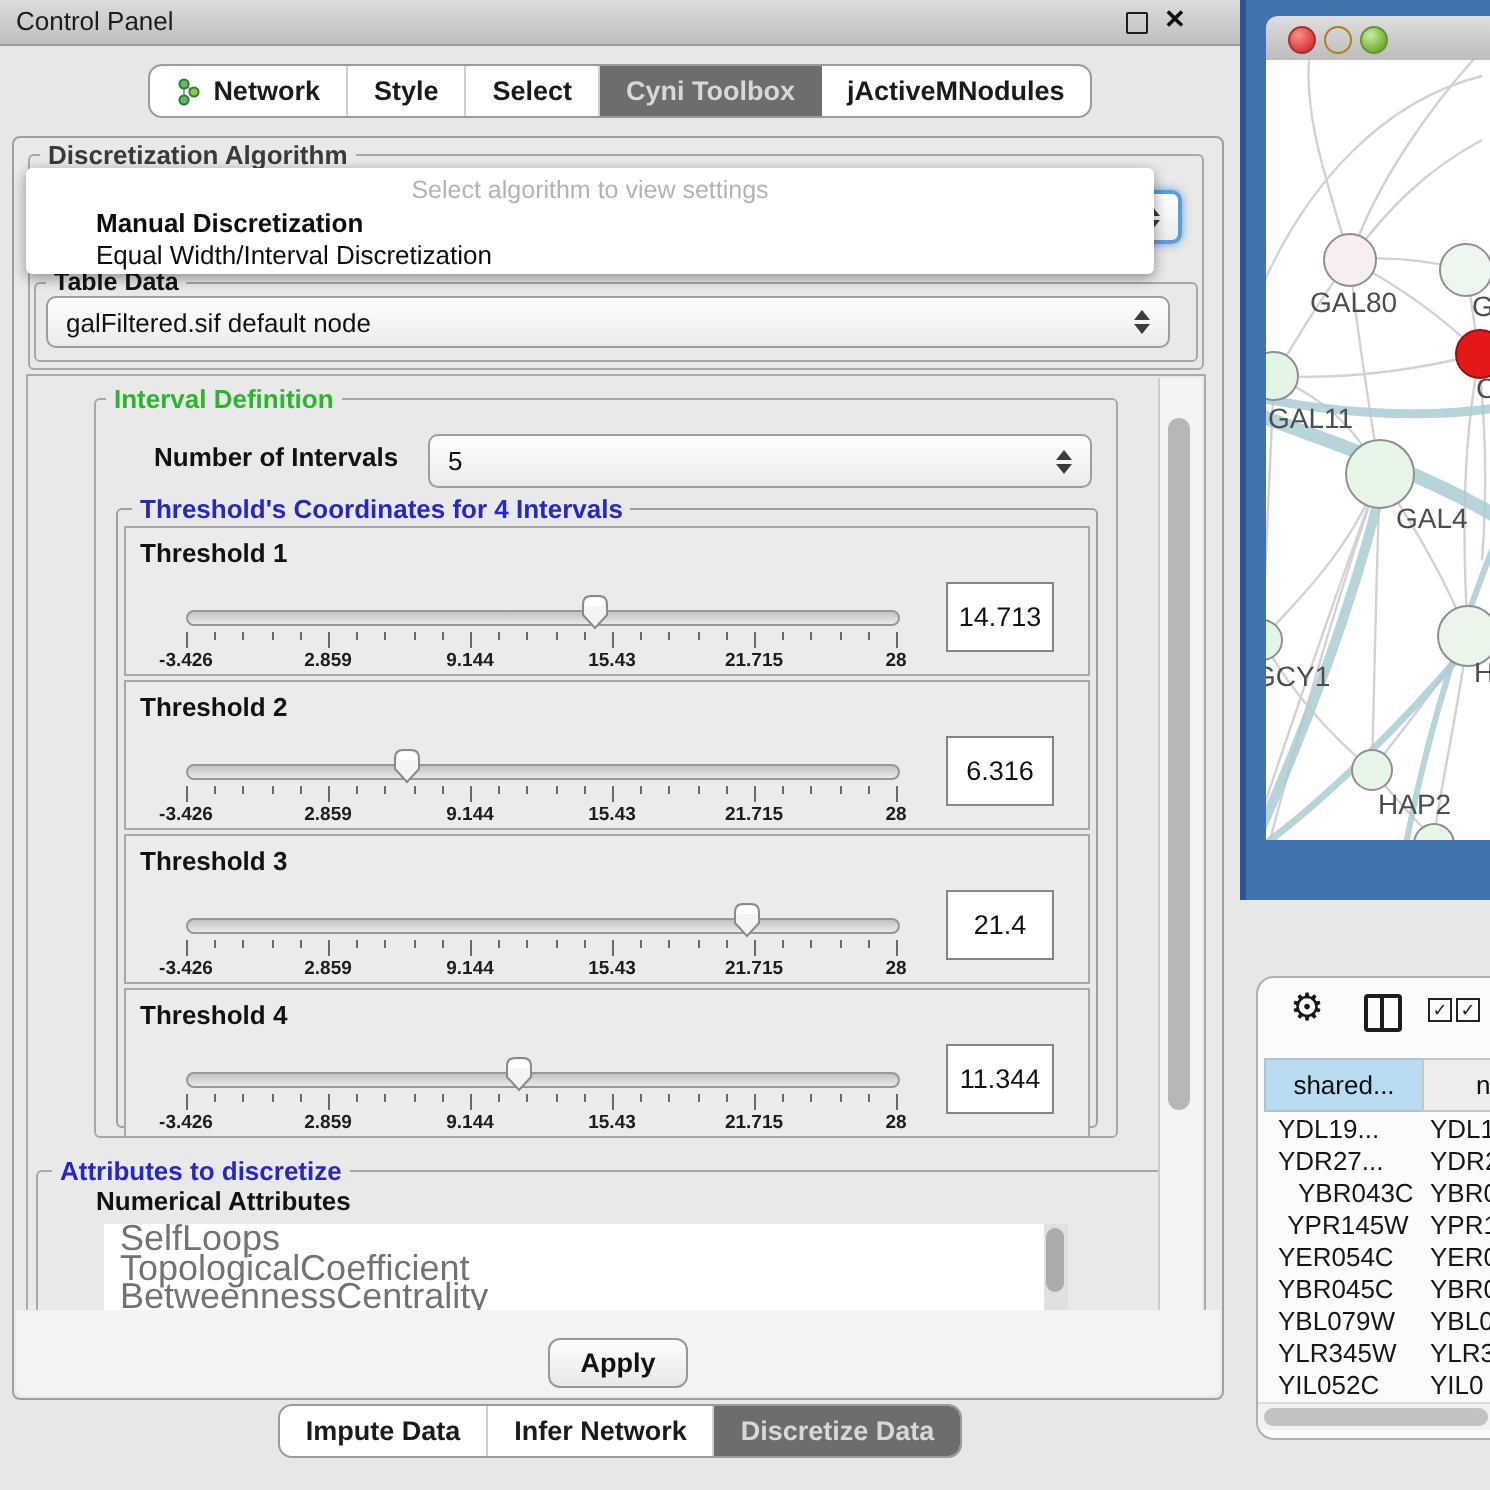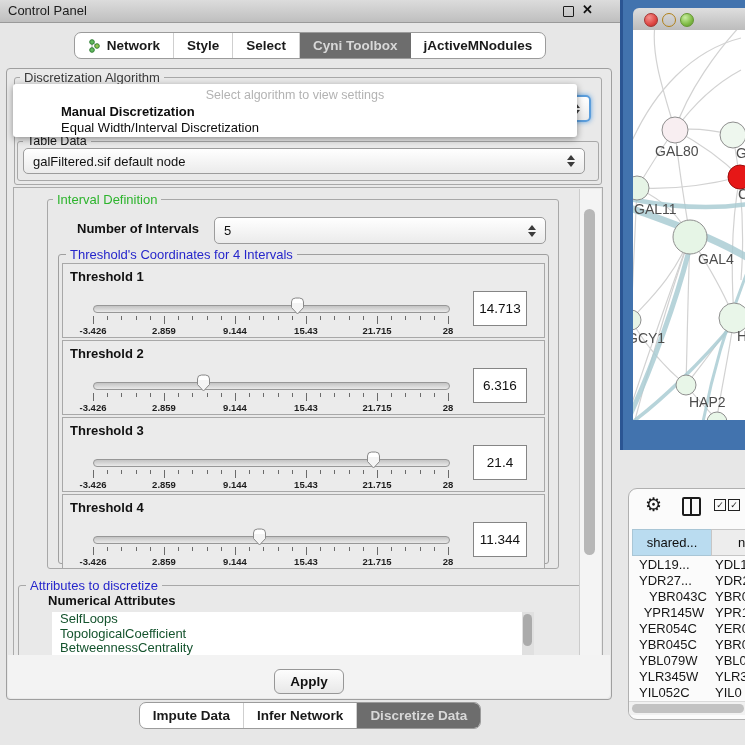--- a/index.html
+++ b/index.html
@@ -21,36 +21,36 @@
   .tab{display:flex;align-items:center;padding:0 13px;font-size:13.5px;font-weight:bold;color:#1a1a1a;
     border-right:1px solid #cfcfcf;white-space:nowrap;}
   .tab:last-child{border-right:none;}
   .tab.selected{background:#6d6d6d;color:#d8d8d8;border-right:none;}
   .tab .ticon{margin-right:6px;display:inline-flex;}
 
   .content-panel{left:6px;top:68px;width:604px;height:630px;background:#e9e9e9;
     border:1px solid #9f9f9f;border-radius:4px;}
 
   .group{border:1px solid #a8a8a8;border-radius:3px;}
-  .group-title{position:absolute;background:#e9e9e9;padding:0 4px;font-size:12.5px;white-space:nowrap;}
+  .group-title{position:absolute;background:#e9e9e9;padding:0 4px;font-size:12.5px;white-space:nowrap;font-weight:bold;}
 
   .combo{background:linear-gradient(#ffffff,#ebebeb);border:1px solid #9c9c9c;border-radius:5px;
     display:flex;align-items:center;font-size:13px;color:#111;}
   .combo-text{padding-left:9px;flex:1;overflow:hidden;white-space:nowrap;}
   .stepper{width:14px;display:flex;flex-direction:column;align-items:center;margin-right:6px;}
   .stepper .up{width:0;height:0;border-left:4px solid transparent;border-right:4px solid transparent;
     border-bottom:5px solid #3c3c3c;margin-bottom:2px;}
   .stepper .dn{width:0;height:0;border-left:4px solid transparent;border-right:4px solid transparent;
     border-top:5px solid #3c3c3c;}
 
   
   .popup{left:13px;top:84px;width:564px;height:53px;background:#ffffff;border-radius:3px;
     box-shadow:0 2px 7px rgba(0,0,0,.4);z-index:50;}
   .popup-hint{top:4px;width:100%;text-align:center;font-size:12.5px;color:#b3b3b3;}
-  .popup-opt{left:16px;font-size:13px;color:#0d0d0d;white-space:nowrap;padding-left:32px;}
+  .popup-opt{left:3px;font-size:13px;color:#0d0d0d;white-space:nowrap;padding-left:32px;}
 
   .focus-combo{border:2px solid #5b9ddb !important;box-shadow:0 0 5px rgba(80,155,225,.9);}
 
   
   .scrollpane{left:6px;top:118px;width:588px;height:468px;border:1px solid #ababab;background:#e9e9e9;overflow:hidden;}
   .vscroll-gutter{right:1px;top:1px;width:21px;height:466px;background:#f4f4f4;border-left:1px solid #cccccc;}
   .vscroll-thumb{left:4px;top:20px;width:11px;height:346px;background:#b7b7b7;border-radius:6px;}
   .list-vscroll{background:#e0e0e0;}
   .list-vscroll .vthumb{position:absolute;left:1px;top:2px;width:9px;height:32px;background:#ababab;border-radius:5px;}
 
@@ -59,21 +59,21 @@
   .thr-label{position:absolute;left:7px;top:5px;font-size:13px;font-weight:bold;color:#111;}
   .thr-track{position:absolute;left:30px;top:41px;width:355px;height:6px;border:1px solid #979797;border-radius:4px;
     background:linear-gradient(#c3c3c3,#e9e9e9);}
   .thr-thumb{position:absolute;top:33px;width:15px;height:18px;}
   .tick{position:absolute;width:1px;background:#6a6a6a;}
   .tick-label{position:absolute;font-size:9.5px;font-weight:600;color:#1d1d1d;transform:translateX(-50%);white-space:nowrap;}
   .thr-value{position:absolute;left:410px;top:27px;width:52px;height:33px;background:#fff;border:1.5px solid #858585;
     display:flex;align-items:center;justify-content:center;font-size:13.5px;color:#111;}
 
   
-  .attr-list{background:#ffffff;font-size:13px;color:#14532d;overflow:hidden;}
+  .attr-list{background:#ffffff;font-size:18px;color:#737373;overflow:hidden;}
   .attr-item{padding:0 0 0 8px;line-height:14.5px;white-space:nowrap;}
 
   .apply-strip{left:1px;top:586px;width:602px;height:43px;background:#f3f3f3;border-radius:0 0 4px 4px;
     display:flex;justify-content:center;}
   .apply-btn{margin-top:14px;height:23px;padding:0 15px;background:linear-gradient(#fdfdfd,#e8e8e8);
     border:1px solid #979797;border-radius:6px;font-size:13.5px;font-weight:bold;color:#111;
     display:flex;align-items:center;}
 
   .bottombar{left:0;top:702px;width:620px;display:flex;justify-content:center;}
 

